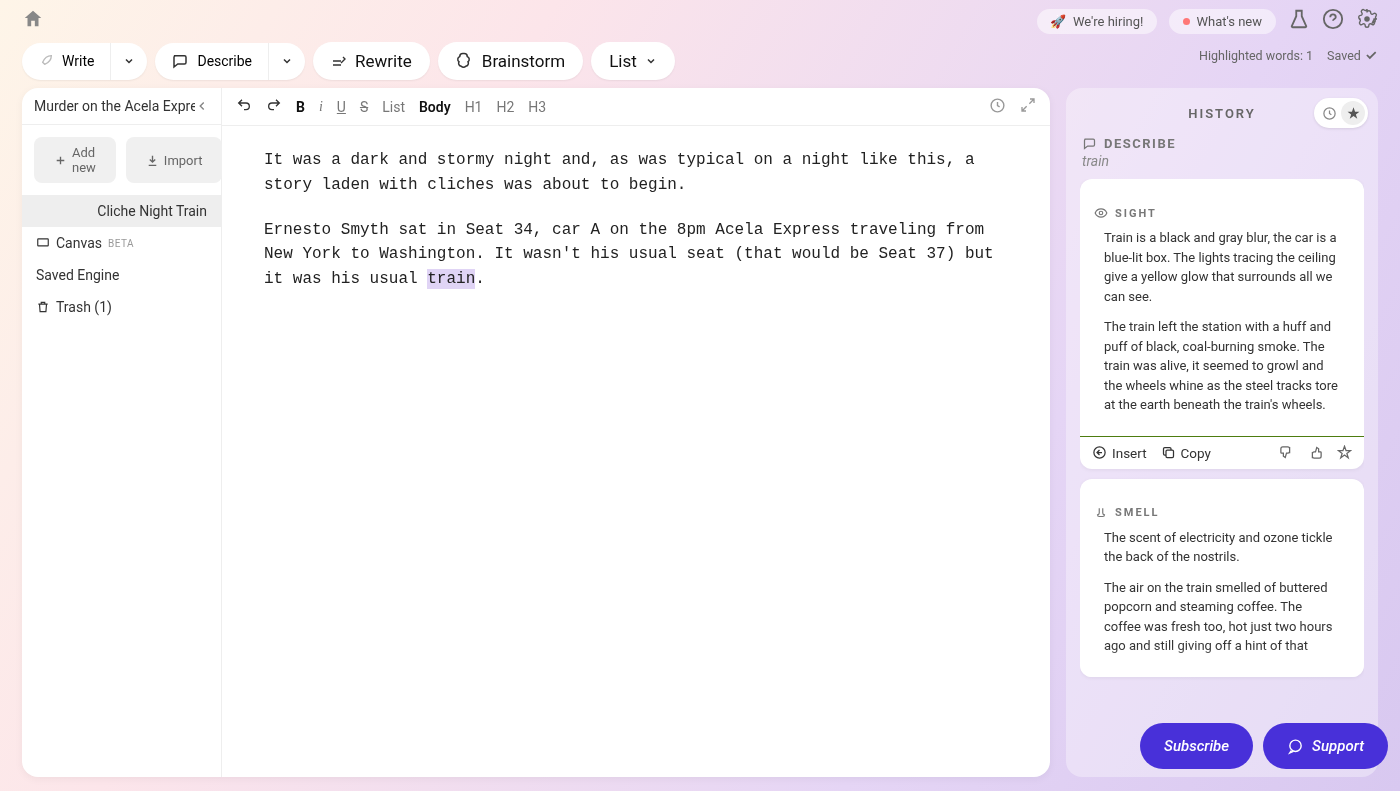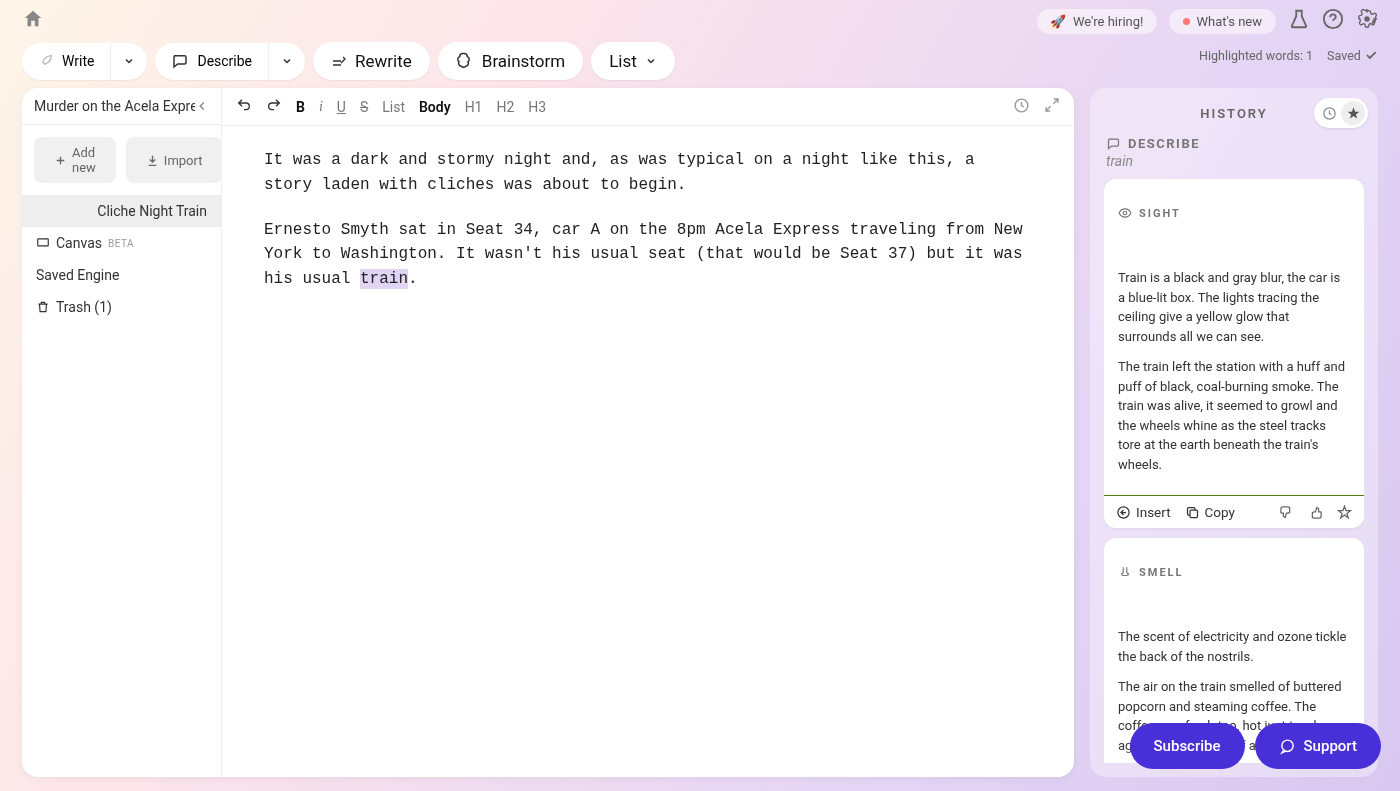--- a/index.html
+++ b/index.html
@@ -152,21 +152,21 @@
   padding: 22px 42px;
   font-family: 'Courier New', monospace;
   font-size: 16px;
   line-height: 1.55;
   color: #222;
 }
 .editor-body p { margin-bottom: 20px; }
 .hl { background: #e0d4f5; padding: 1px 0; }
 
 .history-pane {
-  width: 288px;
+  width: 312px;
   background: rgba(255,255,255,0.35);
   border-radius: 16px;
   padding: 14px;
   display: flex;
   flex-direction: column;
   position: relative;
   overflow: hidden;
 }
 .history-header {
   text-align: center;
@@ -213,25 +213,24 @@
   padding: 27px 14px 8px;
   font-size: 11px;
   font-weight: 700;
   letter-spacing: 2px;
   color: #777;
   display: flex;
   align-items: center;
   gap: 7px;
 }
 .card-body {
-  padding: 0 14px 10px;
+  padding: 0 24px 10px;
   font-size: 13px;
   color: #333;
   line-height: 1.5;
-  margin-top: 40px;
 }
 .card-body p { margin-bottom: 11px; }
 .card-actions {
   border-top: 1px solid #4d7c0f;
   display: flex;
   align-items: center;
   padding: 8px 12px;
   gap: 14px;
   font-size: 13.5px;
   color: #333;
@@ -243,24 +242,25 @@
 .card.fade::after {
   content: '';
   position: absolute;
   left: 0; right: 0; bottom: 0;
   height: 30px;
   background: linear-gradient(transparent, #fff);
 }
 
 .bottom-btns {
   position: absolute;
-  right: 19px;
+  right: 12px;
   bottom: 22px;
   display: flex;
   gap: 10px;
+  font-style: italic;
 }
 .pill-btn {
   background: #4830d9;
   color: #fff;
   border-radius: 24px;
   padding: 14px 24px;
   font-size: 15px;
   font-weight: 500;
   display: flex;
   align-items: center;

